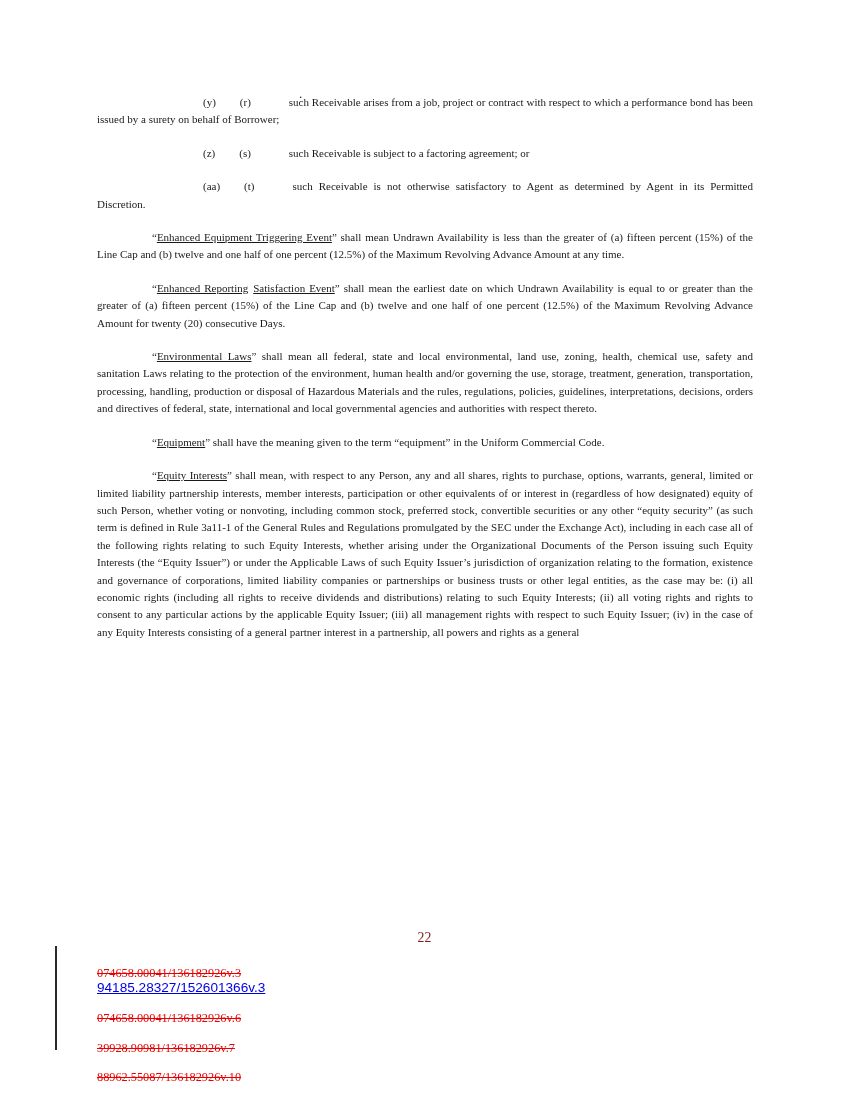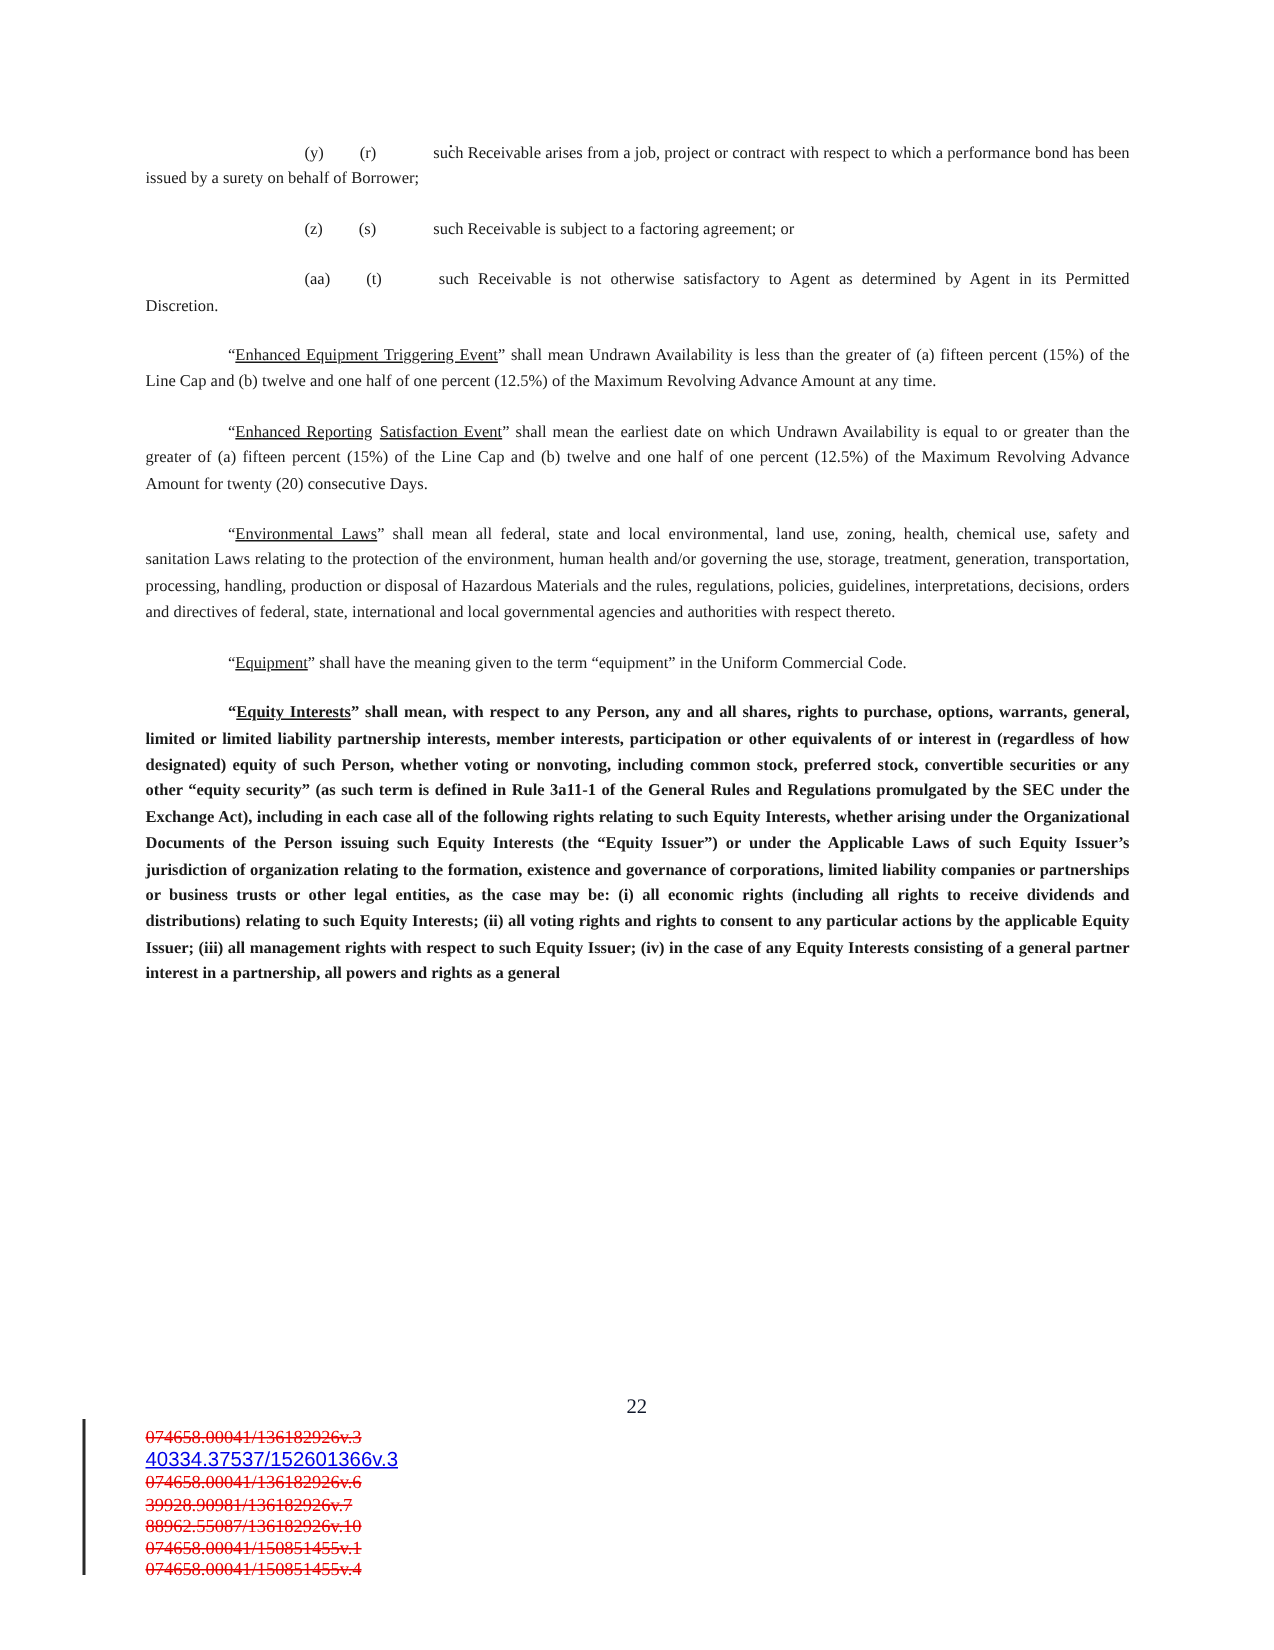--- a/index.html
+++ b/index.html
@@ -16,54 +16,55 @@
     position:absolute;
     left:97px;top:94px;
     width:656px;
   }
   .para{
     margin:0 0 16px 0;
     font-size:11px;
     line-height:17.4px;
     text-align:justify;
   }
-  .para:last-child{margin-bottom:0;font-weight:bold;}
+  .para:last-child{margin-bottom:0;}
   
   .clause-indent{display:inline-block;width:106px;}
   .clause-gap1{display:inline-block;width:24px;}
   .clause-gap2{display:inline-block;width:38px;}
   
   .def{text-indent:55px;}
   .defterm{text-decoration:underline;}
   .term-gap{display:inline-block;width:5px;text-indent:0;}
   .stray-dot{
     position:absolute;left:299px;top:86px;
     font-size:13px;color:#222;
   }
   .page-number{
     position:absolute;
     left:0;top:930px;width:849px;
     text-align:center;
     font-size:13.8px;
-    color:#0f172a;
+    color:#7f1d1d;
   }
   .footer-ids{
     position:absolute;
     left:97px;top:951px;
   }
   .doc-id{
     display:block;
     line-height:14.4px;
     white-space:nowrap;
   }
   .doc-id.del{
     color:var(--del-color,#e60000);
     text-decoration:line-through;
     font-family:"Liberation Serif","DejaVu Serif",serif;
     font-size:12.3px;
+    margin-top:15px;
   }
   .doc-id.ins{
     color:var(--ins-color,#0000e6);
     text-decoration:underline;
     font-family:"Liberation Sans","DejaVu Sans",sans-serif;
     font-size:13.6px;
     line-height:16px;
   }
   .change-bar{
     position:absolute;
@@ -116,21 +117,21 @@
     </p>
 
   </div>
 
   <div class="page-number">22</div>
 
   <div class="change-bar"></div>
 
   <div class="footer-ids">
     <span class="doc-id del">074658.00041/136182926v.3</span>
-    <span class="doc-id ins">40334.37537/152601366v.3</span>
+    <span class="doc-id ins">94185.28327/152601366v.3</span>
     <span class="doc-id del">074658.00041/136182926v.6</span>
     <span class="doc-id del">39928.90981/136182926v.7</span>
     <span class="doc-id del">88962.55087/136182926v.10</span>
     <span class="doc-id del">074658.00041/150851455v.1</span>
     <span class="doc-id del">074658.00041/150851455v.4</span>
   </div>
 
 </div>
 
 </body></html>

